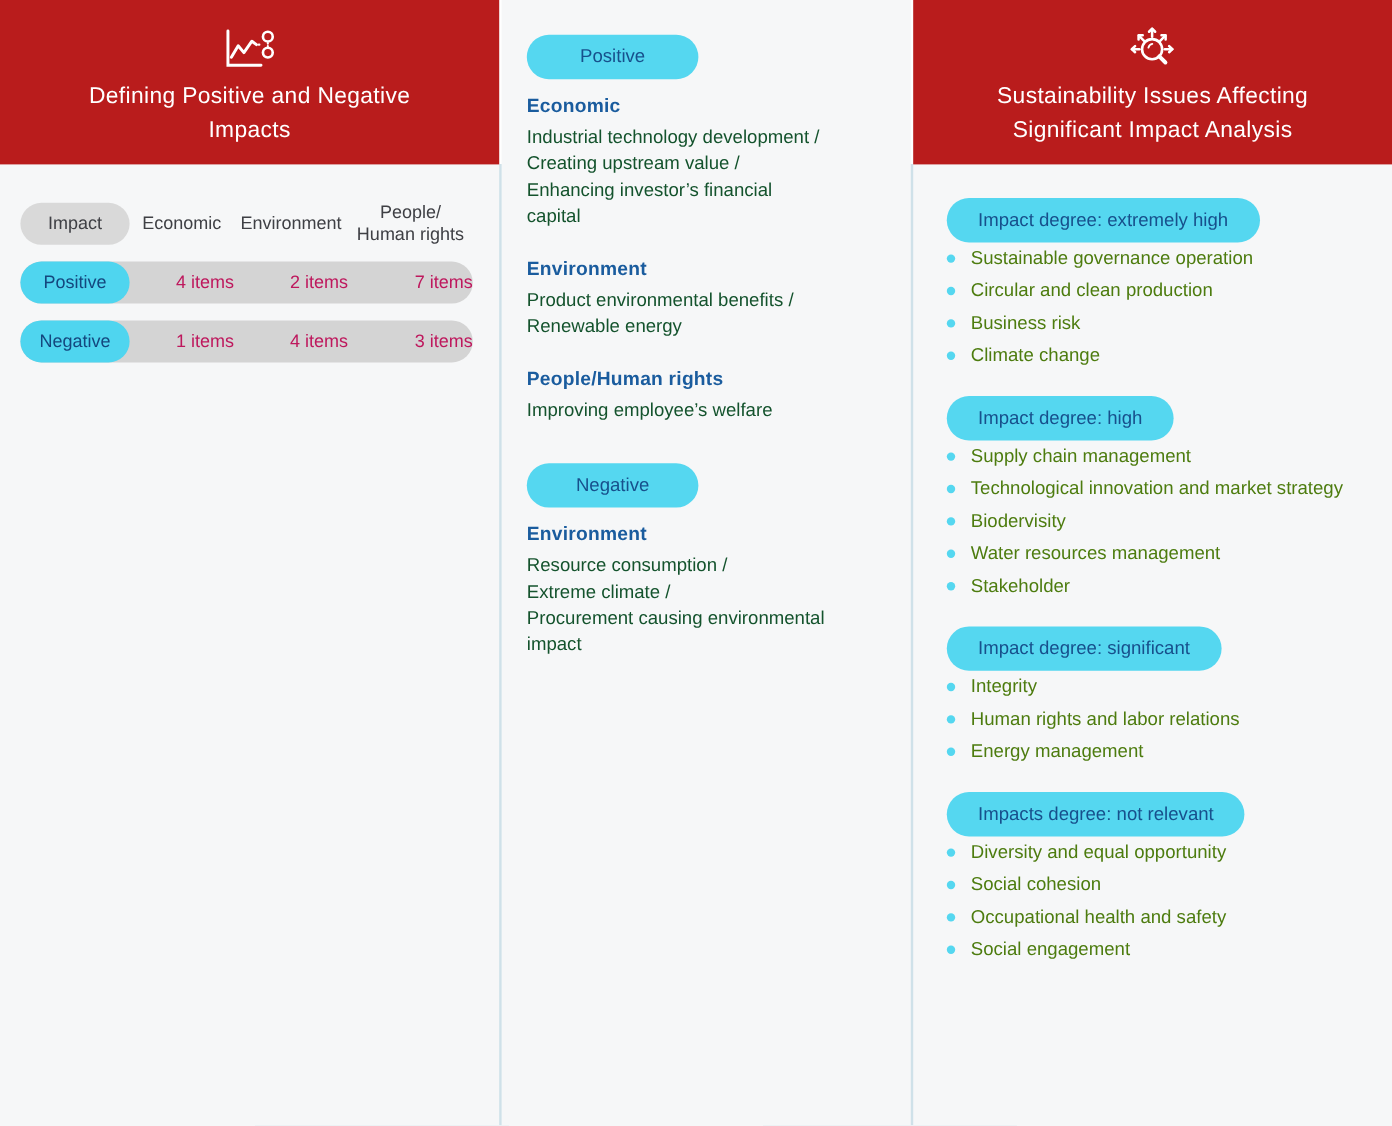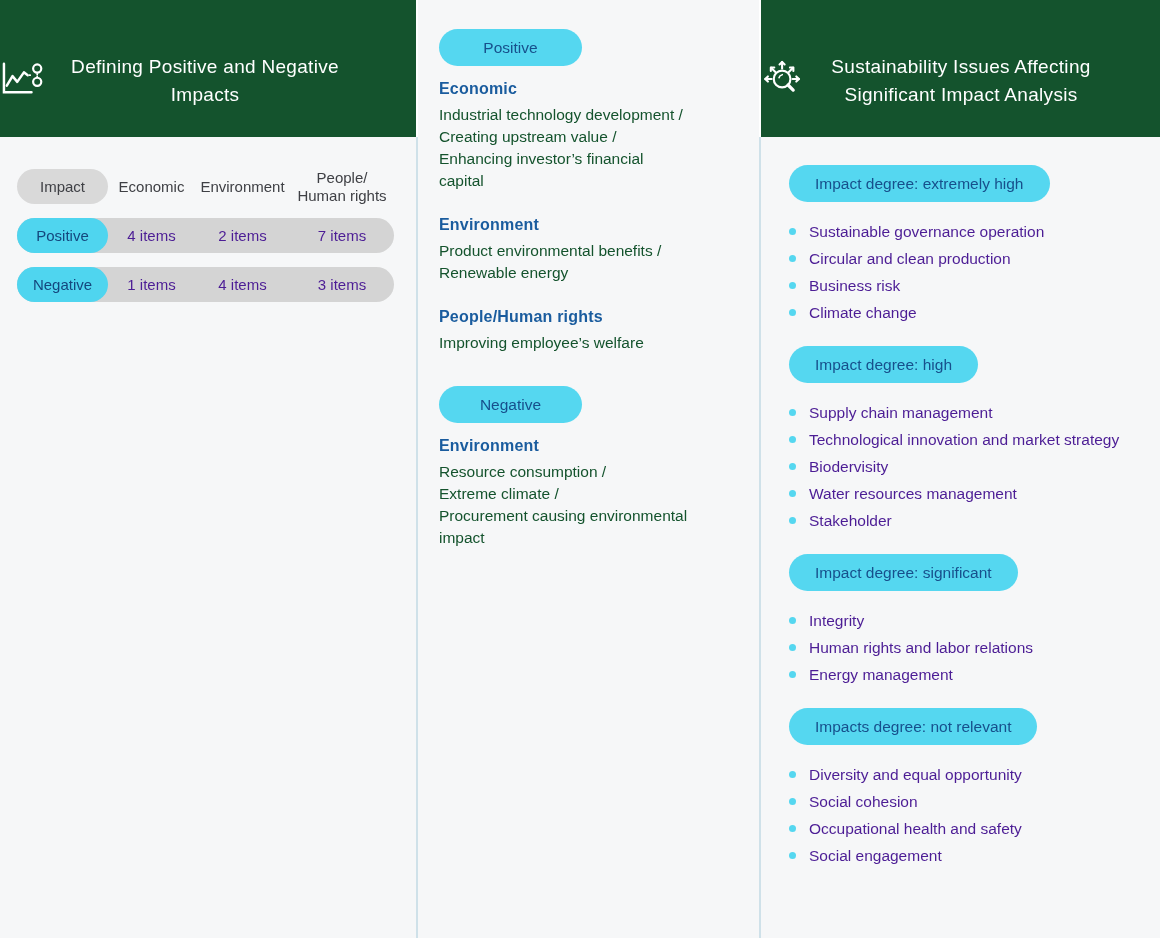--- a/index.html
+++ b/index.html
@@ -11,22 +11,22 @@
   }
   .layout {
     display:grid;
     grid-template-columns:416px 341px 399px;
     column-gap:2px;
     width:1160px; min-height:938px;
     background:linear-gradient(180deg,#ffffff 0,#ffffff 137px,#cfe1e9 137px,#cfe1e9 100%);
   }
   .col { background:#f6f7f8; display:flex; flex-direction:column; }
   .col-header {
-    height:137px; background:#14532d; color:#ffffff;
-    display:flex; flex-direction:row; align-items:center;
+    height:137px; background:#b91c1c; color:#ffffff;
+    display:flex; flex-direction:column; align-items:center;
     padding-top:20px; flex:0 0 auto;
   }
   .icon-box { height:42px; display:flex; align-items:center; justify-content:center; }
   .col-title {
     margin-top:5px; font-size:19px; line-height:28px; font-weight:500;
     text-align:center; letter-spacing:.3px; color:#ffffff;
   }
   .col1 .col-title { max-width:322px; }
   .col2 .col-title { max-width:330px; }
   .col3 .col-title { max-width:312px; }
@@ -48,21 +48,21 @@
   }
   .t-col-h {
     font-size:15px; line-height:18px; color:#3f4045; text-align:center;
     white-space:pre-line;
   }
   .row-pill {
     height:35px; background:#4fd5ef; border-radius:18px;
     display:flex; align-items:center; justify-content:center;
     font-size:15px; font-weight:500; color:#14477e;
   }
-  .t-val { font-size:15px; color:#4c1d95; text-align:center; }
+  .t-val { font-size:15px; color:#be185d; text-align:right; }
 
   
   .badge {
     display:inline-flex; align-items:center; justify-content:center;
     height:37px; min-width:143px; padding:0 26px;
     background:#55d7f0; border-radius:19px;
     font-size:15.5px; font-weight:500; color:#17508c;
   }
 
   
@@ -74,25 +74,25 @@
   }
   .m-group-t {
     font-size:15.5px; line-height:22px; color:#14532d;
     white-space:pre-line; margin-bottom:24px;
   }
   .gap-top { margin-top:24px; }
   .badge-negative { margin-top:8px; }
 
   
   .right-content { padding:28px 8px 0 28px; }
-  .right-content .badge { margin-bottom:16px; }
+  .right-content .badge { }
   .b-list { list-style:none; margin-bottom:20px; }
   .b-item {
     display:flex; align-items:flex-start;
-    font-size:15.5px; line-height:27px; color:#4c1d95;
+    font-size:15.5px; line-height:27px; color:#4d7c0f;
   }
   .dot {
     flex:0 0 auto; width:7px; height:7px; border-radius:50%;
     background:#55d7f0; margin:10px 13px 0 0;
   }
 </style>
 </head>
 <body>
 
 <div class="layout">

